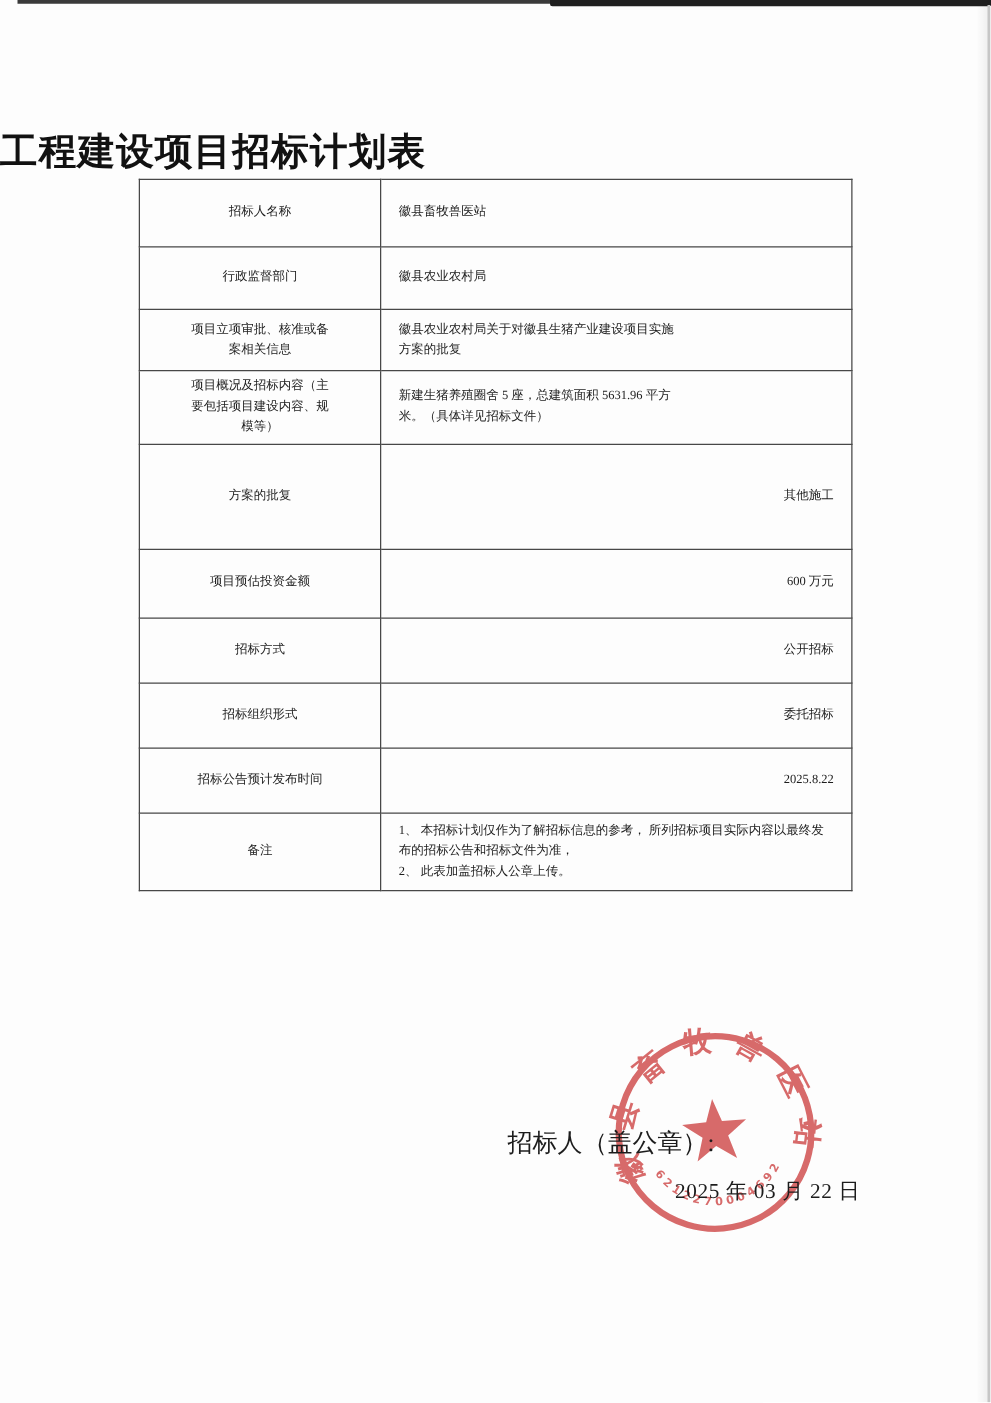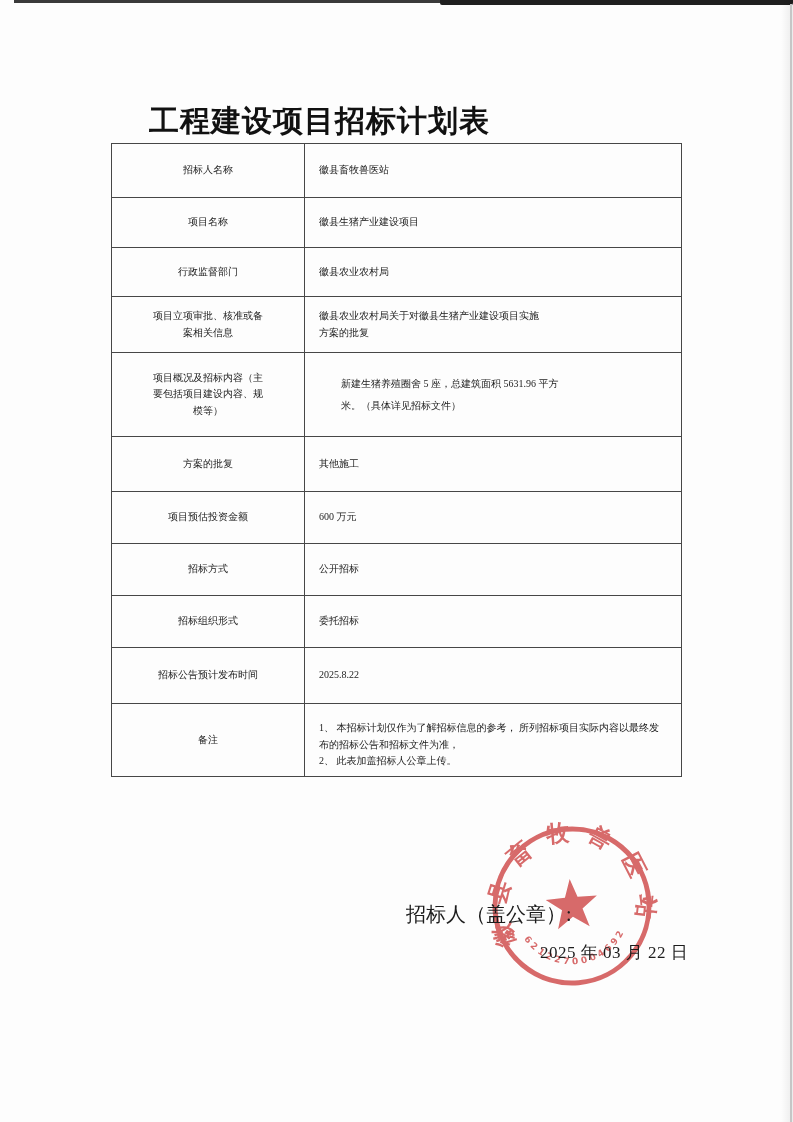--- a/index.html
+++ b/index.html
@@ -30,21 +30,20 @@
     background: linear-gradient(to right, rgba(0,0,0,0), rgba(0,0,0,0.07));
   }
   .edge-right-line {
     position: absolute; top: 4px; right: 1px; bottom: 0; width: 2px;
     background: #c6c6c6;
   }
   
   .doc-title {
     position: absolute;
     top: 101px; left: 0; width: 639px;
-    text-align: center;
     font-size: 30px;
     font-weight: 700;
     letter-spacing: 1px;
     color: #111;
   }
   
   .plan-table {
     position: absolute;
     left: 111px; top: 143px;
     width: 570px;
@@ -60,21 +59,21 @@
     line-height: 1.65;
   }
   .label-cell {
     text-align: center;
     padding: 4px 9px;
   }
   .value-cell {
     text-align: left;
     padding: 6px 14px;
   }
-  .value-cell.align-center { text-align: left; }
+  .value-cell.align-center { text-align: right; }
   .plan-table tr:nth-child(1)  td { height: 54px; }
   .plan-table tr:nth-child(2)  td { height: 50px; }
   .plan-table tr:nth-child(3)  td { height: 49px; }
   .plan-table tr:nth-child(4)  td { height: 56px; }
   .plan-table tr:nth-child(5)  td { height: 84px; }
   .plan-table tr:nth-child(5)  td.value-cell { line-height: 2.15; padding-left: 36px; }
   .plan-table tr:nth-child(6)  td { height: 55px; }
   .plan-table tr:nth-child(7)  td { height: 52px; }
   .plan-table tr:nth-child(8)  td { height: 52px; }
   .plan-table tr:nth-child(9)  td { height: 52px; }
@@ -135,24 +134,20 @@
 
   <table class="plan-table">
     <colgroup>
       <col style="width:193px">
       <col style="width:377px">
     </colgroup>
     <tbody id="plan-table-body">
         <tr>
           <td class="label-cell">招标人名称</td>
           <td class="value-cell align-left">徽县畜牧兽医站</td>
-        </tr>
-        <tr>
-          <td class="label-cell">项目名称</td>
-          <td class="value-cell align-left">徽县生猪产业建设项目</td>
         </tr>
         <tr>
           <td class="label-cell">行政监督部门</td>
           <td class="value-cell align-left">徽县农业农村局</td>
         </tr>
         <tr>
           <td class="label-cell">项目立项审批、核准或备
 案相关信息</td>
           <td class="value-cell align-left">徽县农业农村局关于对徽县生猪产业建设项目实施
 方案的批复</td>

